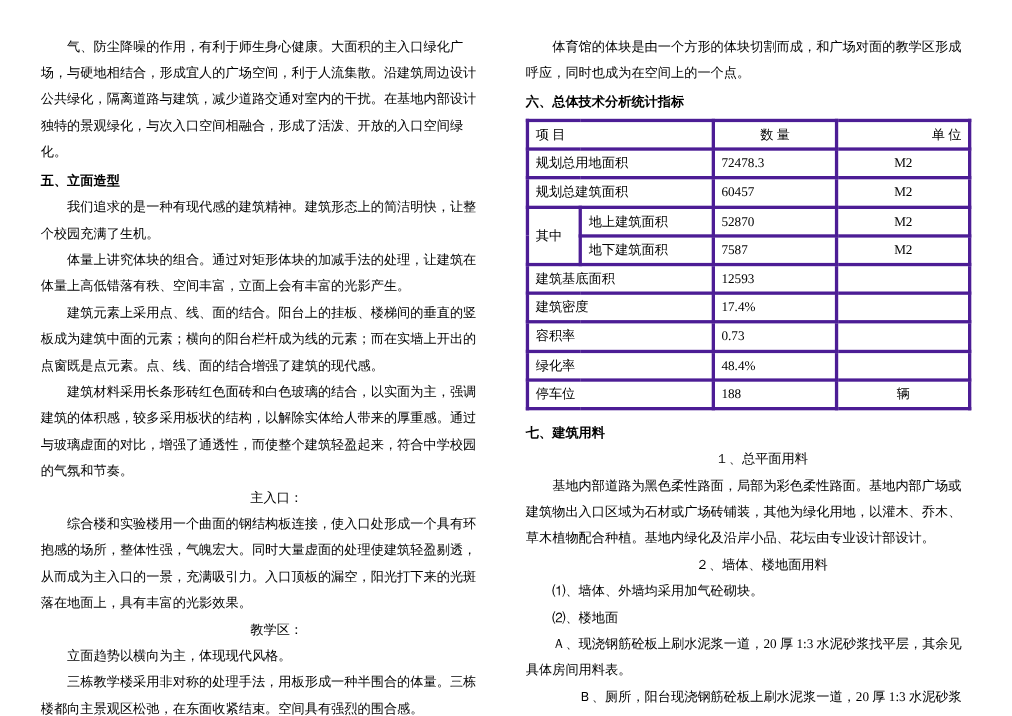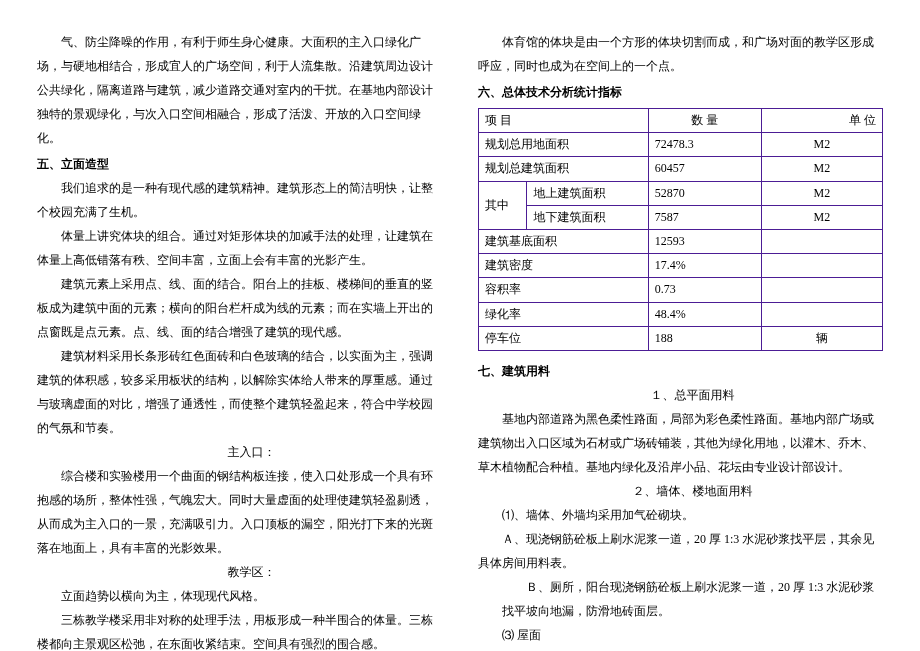--- a/index.html
+++ b/index.html
@@ -24,21 +24,21 @@
     p.no-indent { text-indent: 0; }
     .h5 { font-weight: bold; text-indent: 0; margin-top: 2px; }
     .sub-title { text-indent: 2em; text-align: center; }
     table {
       width: 100%;
       border-collapse: collapse;
       margin: 4px 0 8px 0;
       font-size: 12px;
     }
     td, th {
-      border: 1px solid #4c1d95;
+      border: 3px solid #4c1d95;
       padding: 2px 6px;
       text-align: left;
       font-weight: normal;
       line-height: 1.6;
     }
     .col-item { width: 42%; }
     .col-qty { width: 28%; text-align: center; margin-left: 48px; }
     .col-unit { width: 30%; text-align: right; }
     td.center { text-align: center; }
   </style>
@@ -118,17 +118,18 @@
       <td class="center">辆</td>
     </tr>
   </tbody>
     </table>
 
   <p class="h5">七、建筑用料</p>
   <p class="sub-title">１、总平面用料</p>
   <p>基地内部道路为黑色柔性路面，局部为彩色柔性路面。基地内部广场或建筑物出入口区域为石材或广场砖铺装，其他为绿化用地，以灌木、乔木、草木植物配合种植。基地内绿化及沿岸小品、花坛由专业设计部设计。</p>
   <p class="sub-title">２、墙体、楼地面用料</p>
   <p>⑴、墙体、外墙均采用加气砼砌块。</p>
+  <p>⑵、楼地面</p>
   <p>Ａ、现浇钢筋砼板上刷水泥浆一道，20 厚 1:3 水泥砂浆找平层，其余见具体房间用料表。</p>
   <p class="no-indent" style="text-indent:2em;margin-left:24px;">Ｂ、厕所，阳台现浇钢筋砼板上刷水泥浆一道，20 厚 1:3 水泥砂浆找平坡向地漏，防滑地砖面层。</p>
   <p>⑶  屋面</p>
 
 </div>
 
 </body></html>

